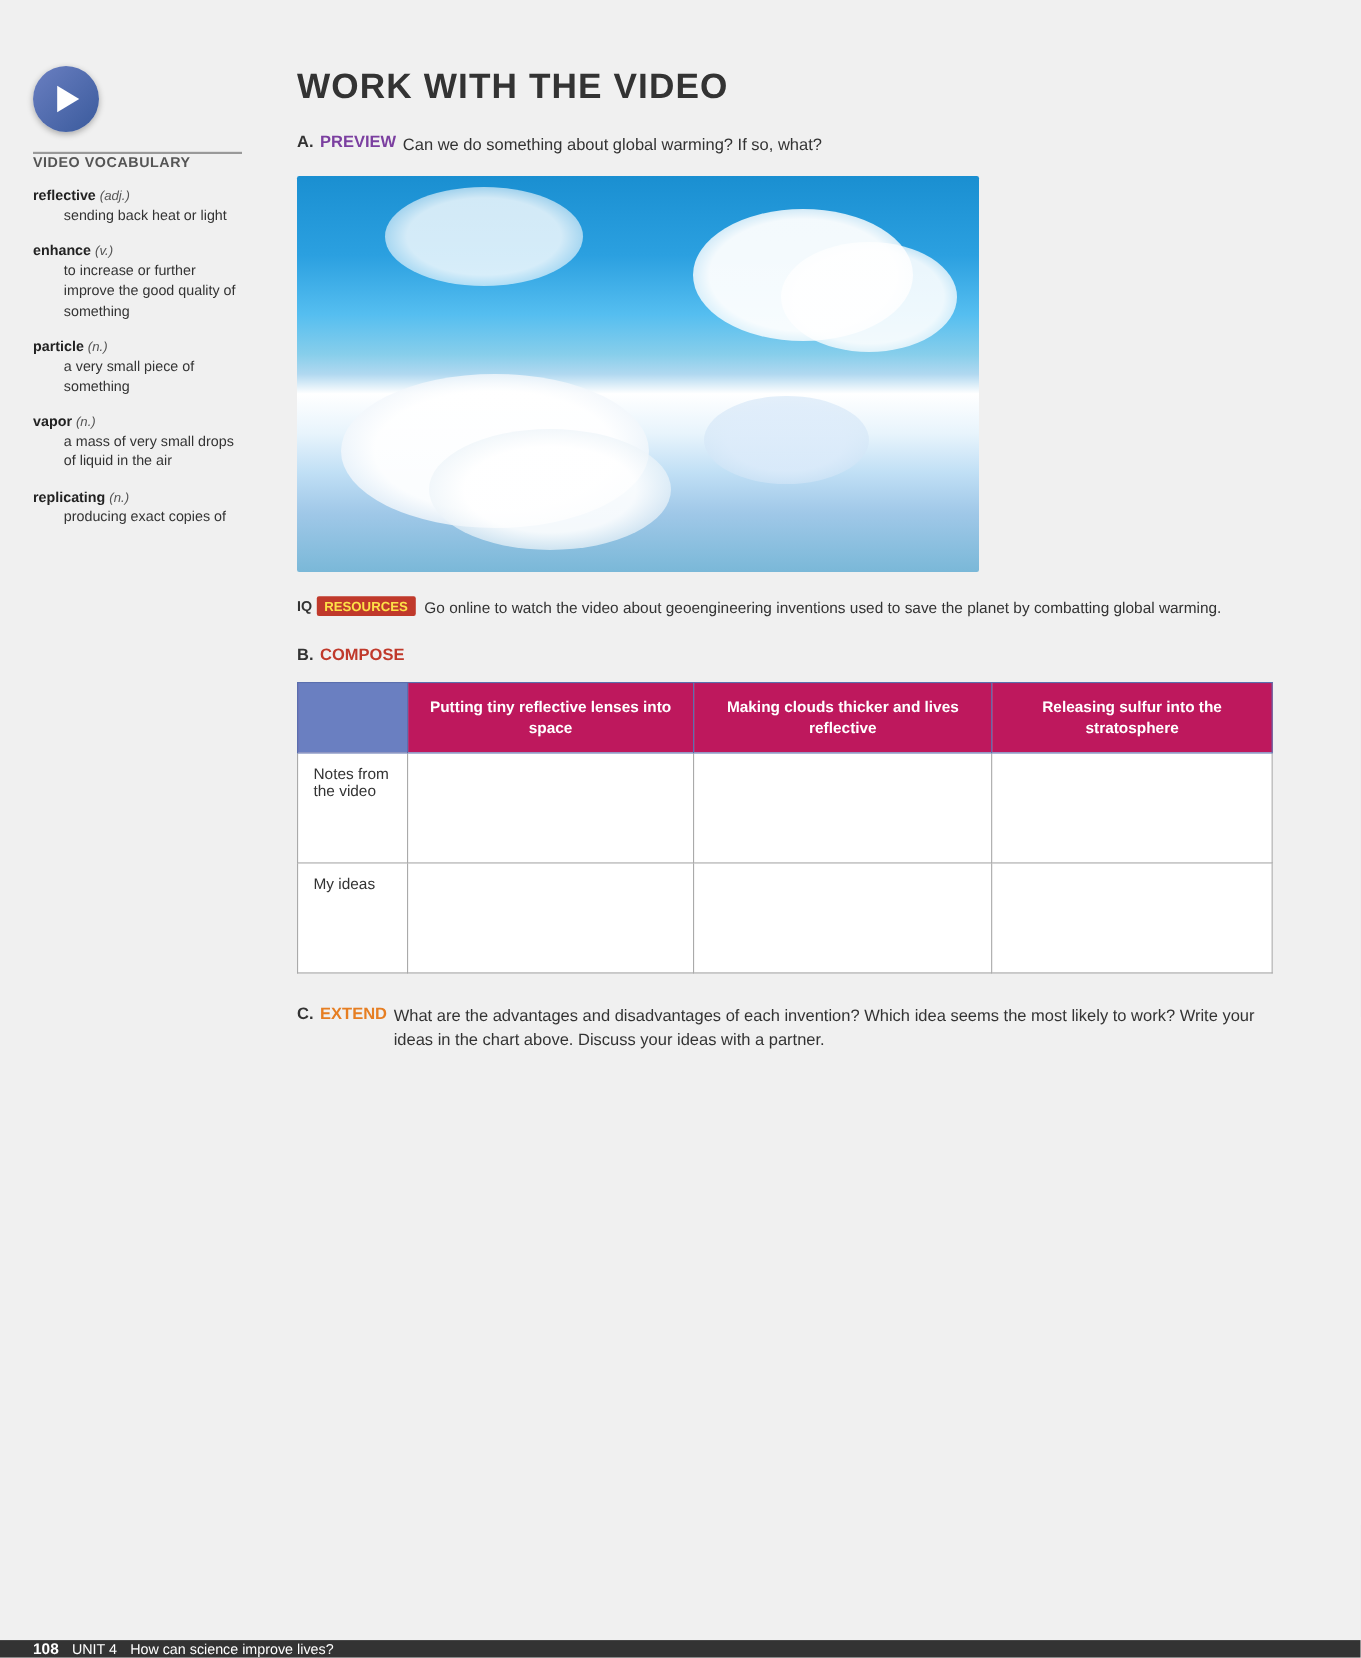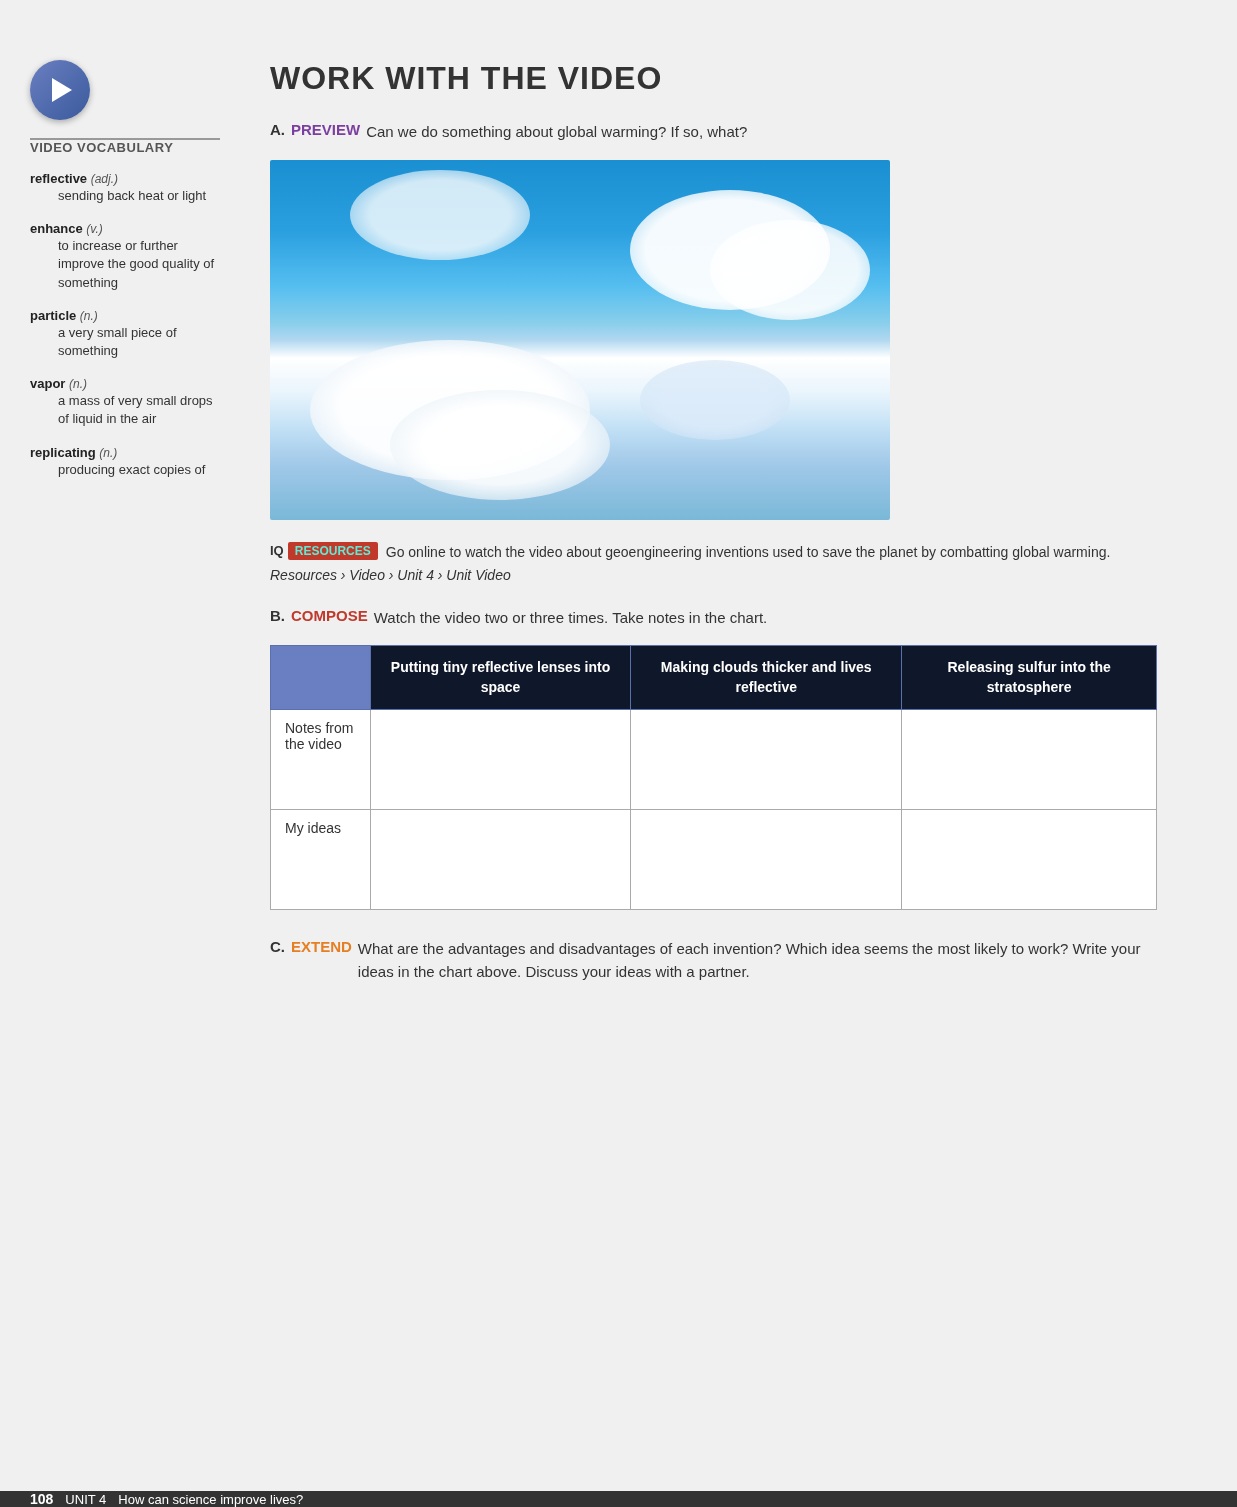--- a/index.html
+++ b/index.html
@@ -240,21 +240,21 @@
       font-weight: bold;
       font-size: 13px;
       color: #333;
       margin-right: 4px;
       flex-shrink: 0;
       padding-top: 1px;
     }
 
     .resources-badge {
       background: #c0392b;
-      color: #5eead4;
+      color: #fde047;
       font-size: 12px;
       font-weight: bold;
       padding: 2px 7px;
       border-radius: 2px;
       margin-right: 8px;
       flex-shrink: 0;
     }
 
     .iq-text {
       font-size: 14px;
@@ -271,21 +271,21 @@
     }
 
     
     .notes-table {
       width: 100%;
       border-collapse: collapse;
       margin-bottom: 28px;
     }
 
     .table-header-row {
-      background: #0f172a;
+      background: #be185d;
     }
 
     .table-header-cell {
       color: white;
       font-size: 14px;
       text-align: center;
       padding: 12px 14px;
       border: 1px solid #5a6fae;
       vertical-align: middle;
       line-height: 1.4;
@@ -404,28 +404,26 @@
       <div class="cloud-5"></div>
       <div class="cloud-6"></div>
     </div>
 
     <div class="iq-resources-block">
       <div class="iq-resources-line">
         <span class="iq-badge">IQ</span>
         <span class="resources-badge">RESOURCES</span>
         <span class="iq-text">Go online to watch the video about geoengineering inventions used to save the planet by combatting global warming.</span>
       </div>
-      <div class="iq-path">Resources › Video › Unit 4 › Unit Video</div>
     </div>
 
     <div class="compose-section">
       <div class="section-row">
         <span class="section-letter">B.</span>
         <span class="section-label-compose">COMPOSE</span>
-        <span class="section-text">Watch the video two or three times. Take notes in the chart.</span>
       </div>
 
       <table class="notes-table">
         <thead>
           <tr class="table-header-row">
             <th class="table-header-cell empty"></th>
             <th class="table-header-cell">Putting tiny reflective lenses into space</th>
             <th class="table-header-cell">Making clouds thicker and lives reflective</th>
             <th class="table-header-cell">Releasing sulfur into the stratosphere</th>
           </tr>

